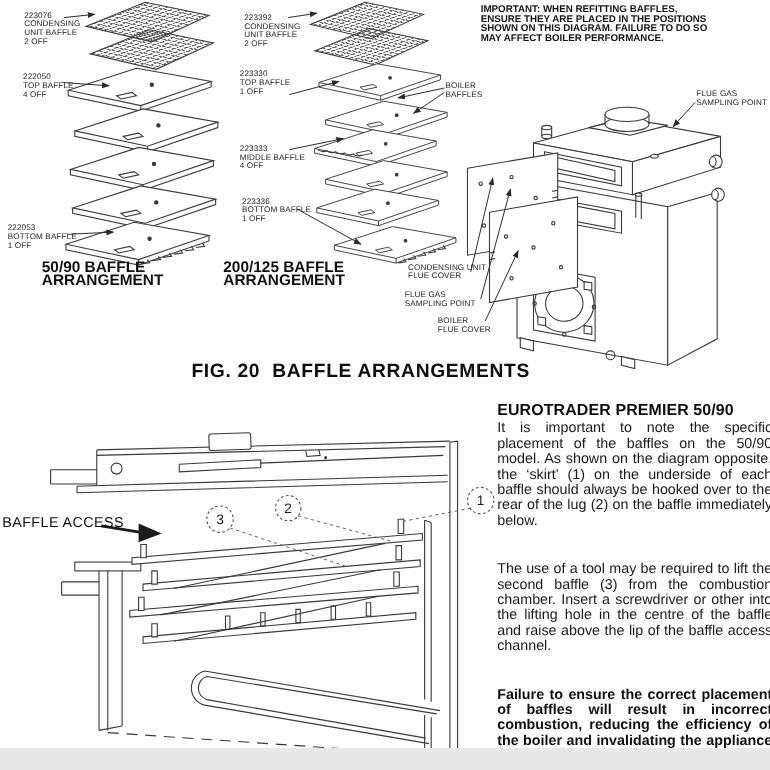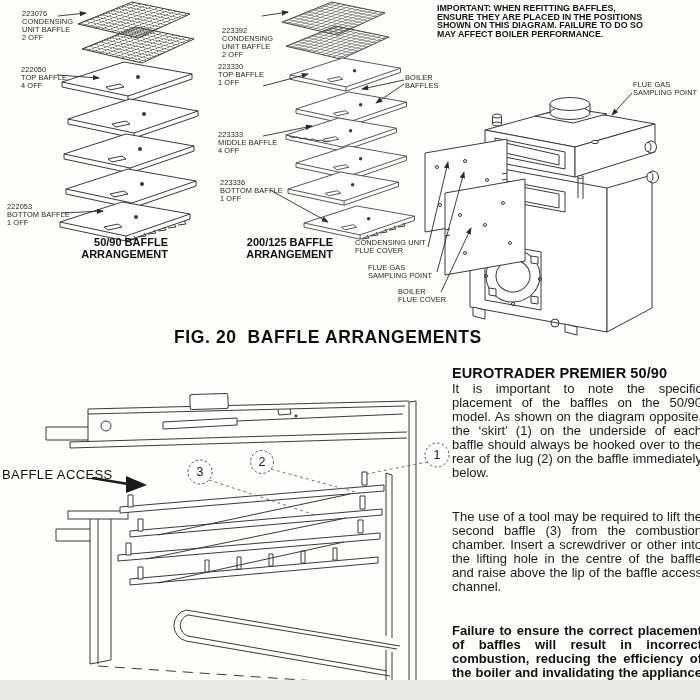--- a/index.html
+++ b/index.html
@@ -3,22 +3,22 @@
 <meta charset="utf-8">
 <style>
   html,body{margin:0;padding:0;background:#e8e8e4;}
   #page{
     position:relative;width:700px;height:680px;background:#fdfdfb;
     overflow:hidden;font-family:"Liberation Sans",sans-serif;color:#1b1b1b;
   }
   svg{position:absolute;overflow:visible;}
   .lbl{position:absolute;font-size:7.4px;line-height:8px;letter-spacing:.1px;
        white-space:pre-line;color:#1f1f1f;}
-  .cap{position:absolute;font-size:11px;line-height:11.5px;font-weight:bold;
-       text-align:right;white-space:pre-line;color:#111;}
+  .cap{position:absolute;font-size:14px;line-height:11.5px;font-weight:bold;
+       text-align:left;white-space:pre-line;color:#111;}
   .note{position:absolute;left:437px;top:4px;width:242px;font-size:8.9px;
         line-height:8.6px;font-weight:bold;white-space:pre-line;color:#151515;}
   .fig{position:absolute;left:152px;top:327px;font-size:17.5px;font-weight:bold;
        letter-spacing:.6px;white-space:pre;color:#0f0f0f;margin-left:22px;}
   .access{position:absolute;left:2px;top:467px;font-size:13px;font-weight:normal;
           letter-spacing:.4px;color:#111;}
   .callout-num{position:absolute;width:24px;text-align:center;font-size:12.5px;
                color:#1b1b1b;}
   #article{position:absolute;left:452px;top:365px;width:250px;}
   #article h2{margin:0 0 1px 0;font-size:14.5px;line-height:16px;
@@ -253,41 +253,41 @@
 2 OFF</div>
   <div class="lbl" style="left:21px;top:66px">222050
 TOP BAFFLE
 4 OFF</div>
   <div class="lbl" style="left:7px;top:203px">222053
 BOTTOM BAFFLE
 1 OFF</div>
   <div class="cap" style="left:38px;top:237px;width:130px">50/90 BAFFLE
 ARRANGEMENT</div>
 
-  <div class="lbl" style="left:222px;top:27px">223392
+  <div class="lbl" style="left:222px;top:12px">223392
 CONDENSING
 UNIT BAFFLE
 2 OFF</div>
   <div class="lbl" style="left:218px;top:63px">223330
 TOP BAFFLE
 1 OFF</div>
   <div class="lbl" style="left:218px;top:131px">223333
 MIDDLE BAFFLE
 4 OFF</div>
   <div class="lbl" style="left:220px;top:179px">223336
 BOTTOM BAFFLE
 1 OFF</div>
   <div class="lbl" style="left:405px;top:74px">BOILER
 BAFFLES</div>
   <div class="cap" style="left:203px;top:237px;width:130px">200/125 BAFFLE
 ARRANGEMENT</div>
 
   <div class="lbl" style="left:633px;top:81px">FLUE GAS
 SAMPLING POINT</div>
-  <div class="lbl" style="left:355px;top:239px">CONDENSING UNIT
+  <div class="lbl" style="left:371px;top:239px">CONDENSING UNIT
 FLUE COVER</div>
   <div class="lbl" style="left:368px;top:264px">FLUE GAS
 SAMPLING POINT</div>
   <div class="lbl" style="left:398px;top:288px">BOILER
 FLUE COVER</div>
 
   <div class="fig">FIG. 20  BAFFLE ARRANGEMENTS</div>
 
   <div class="access">BAFFLE ACCESS</div>
   <div class="callout-num" style="left:425px;top:448px">1</div>

